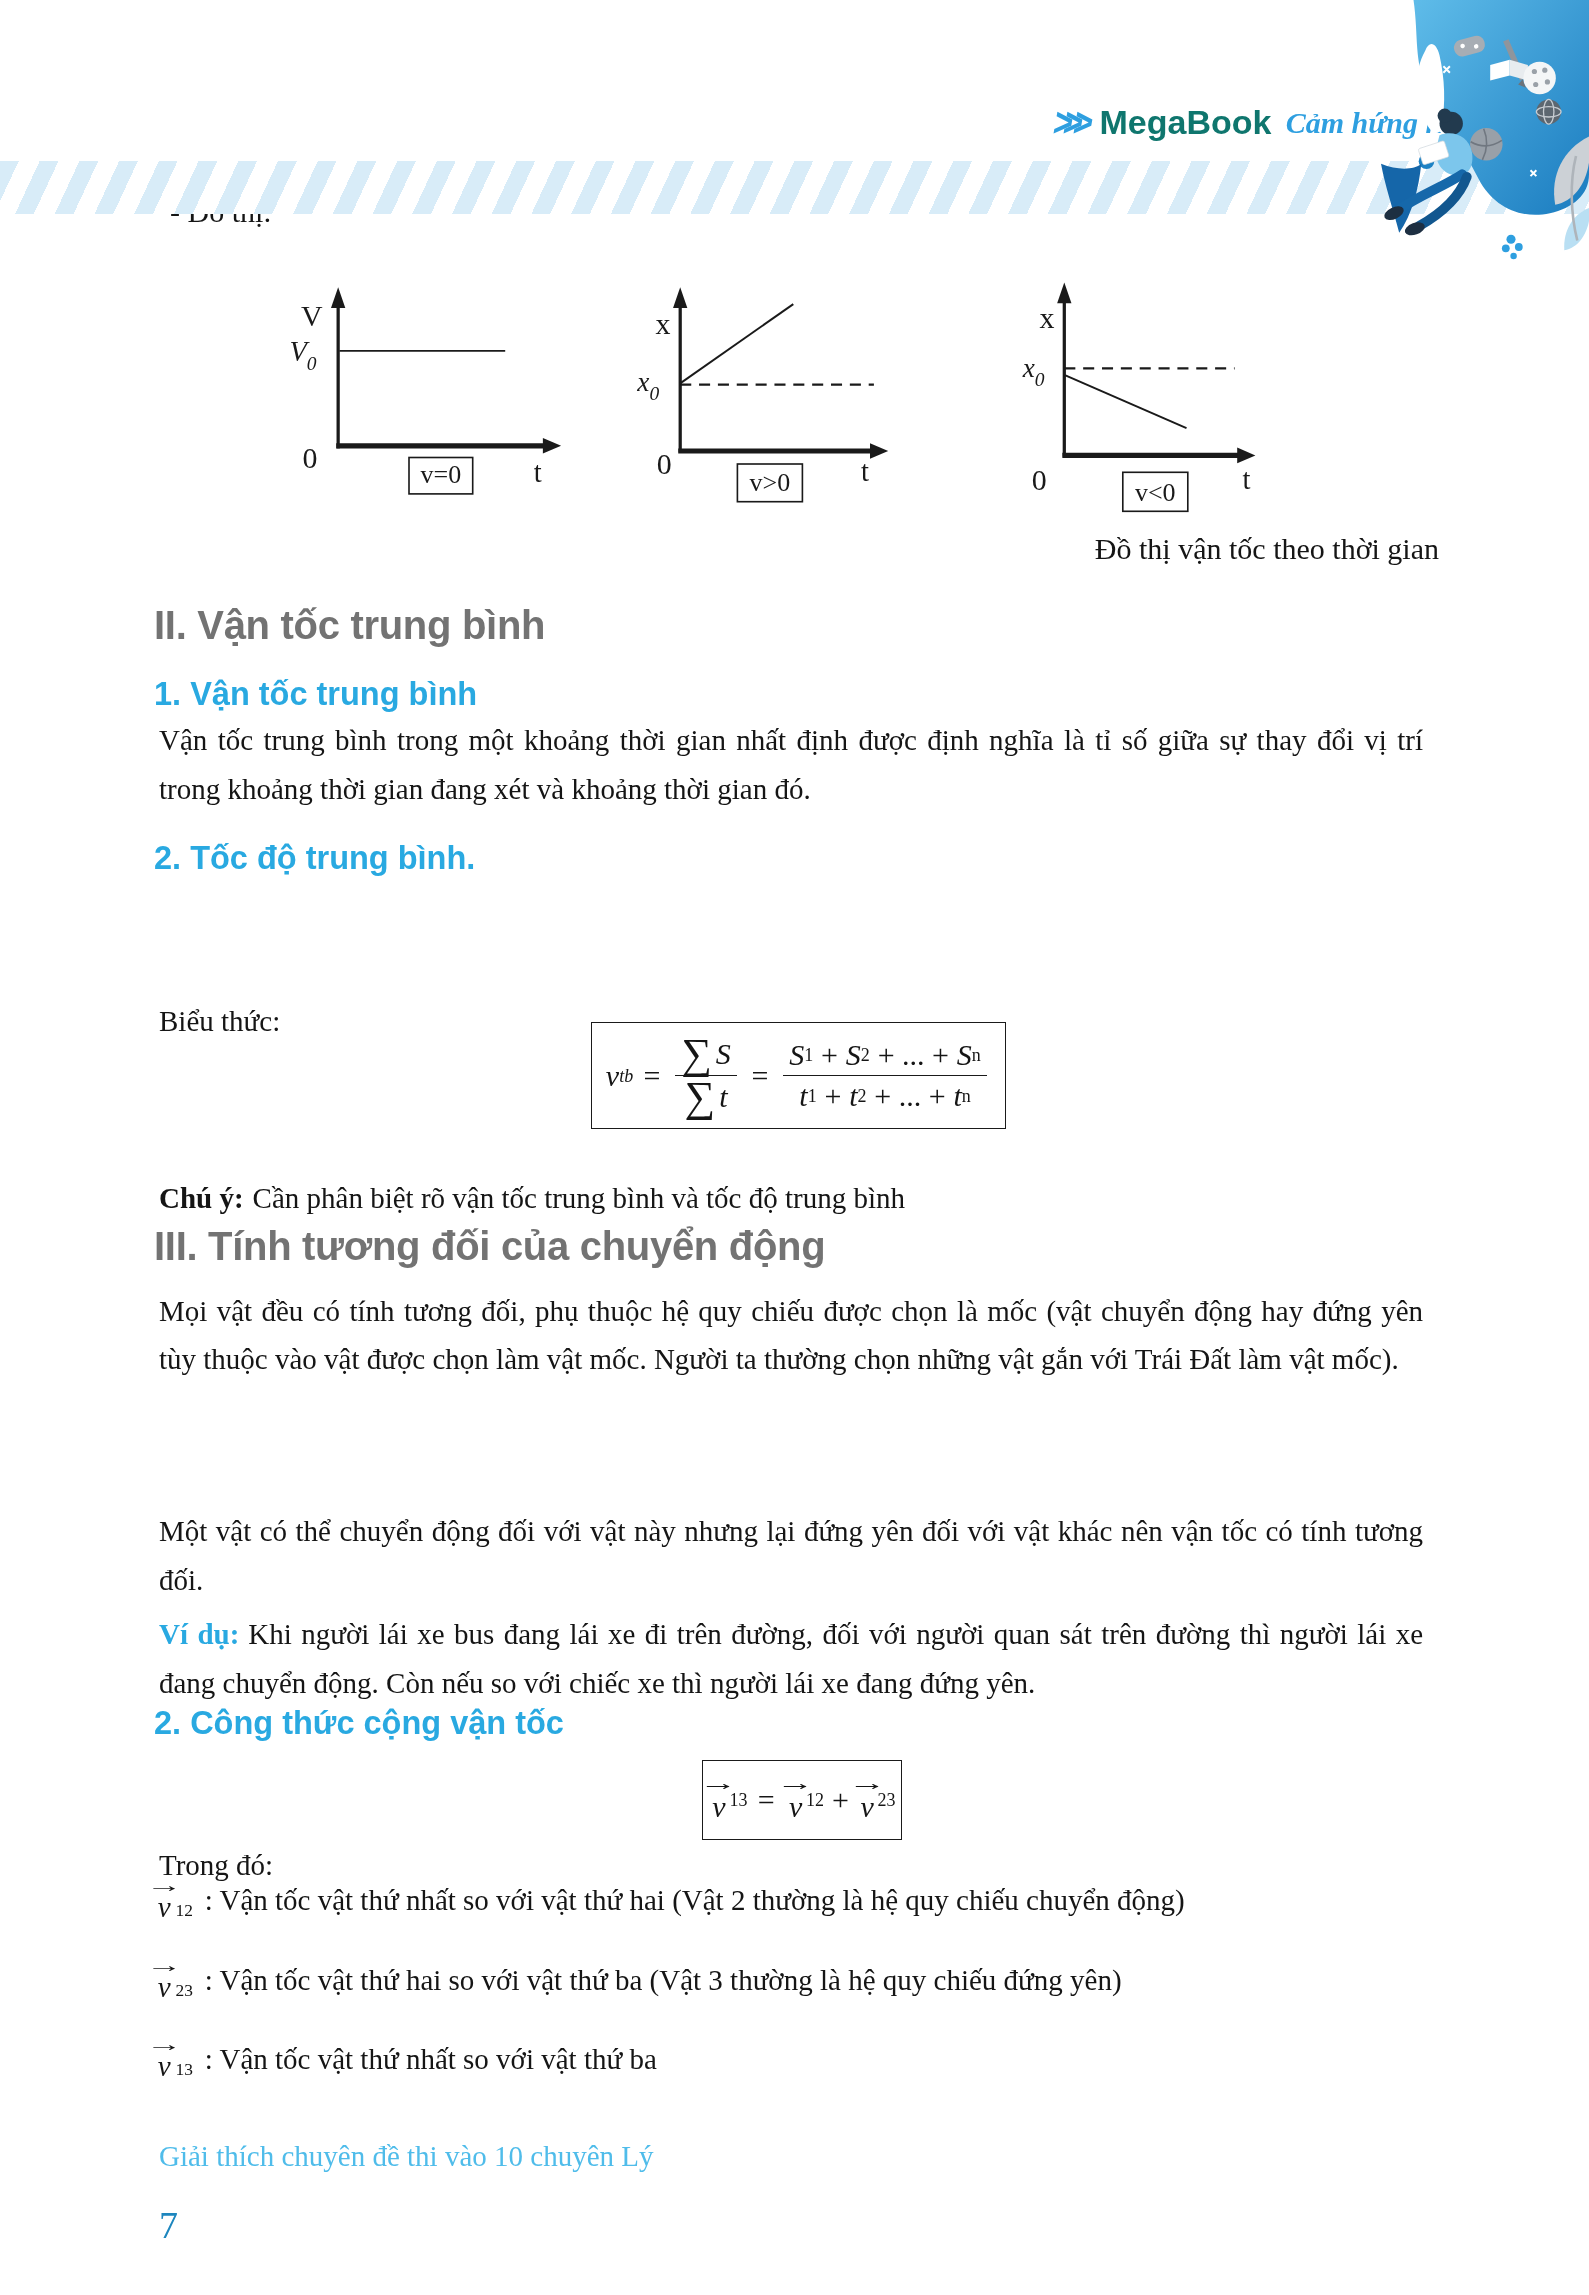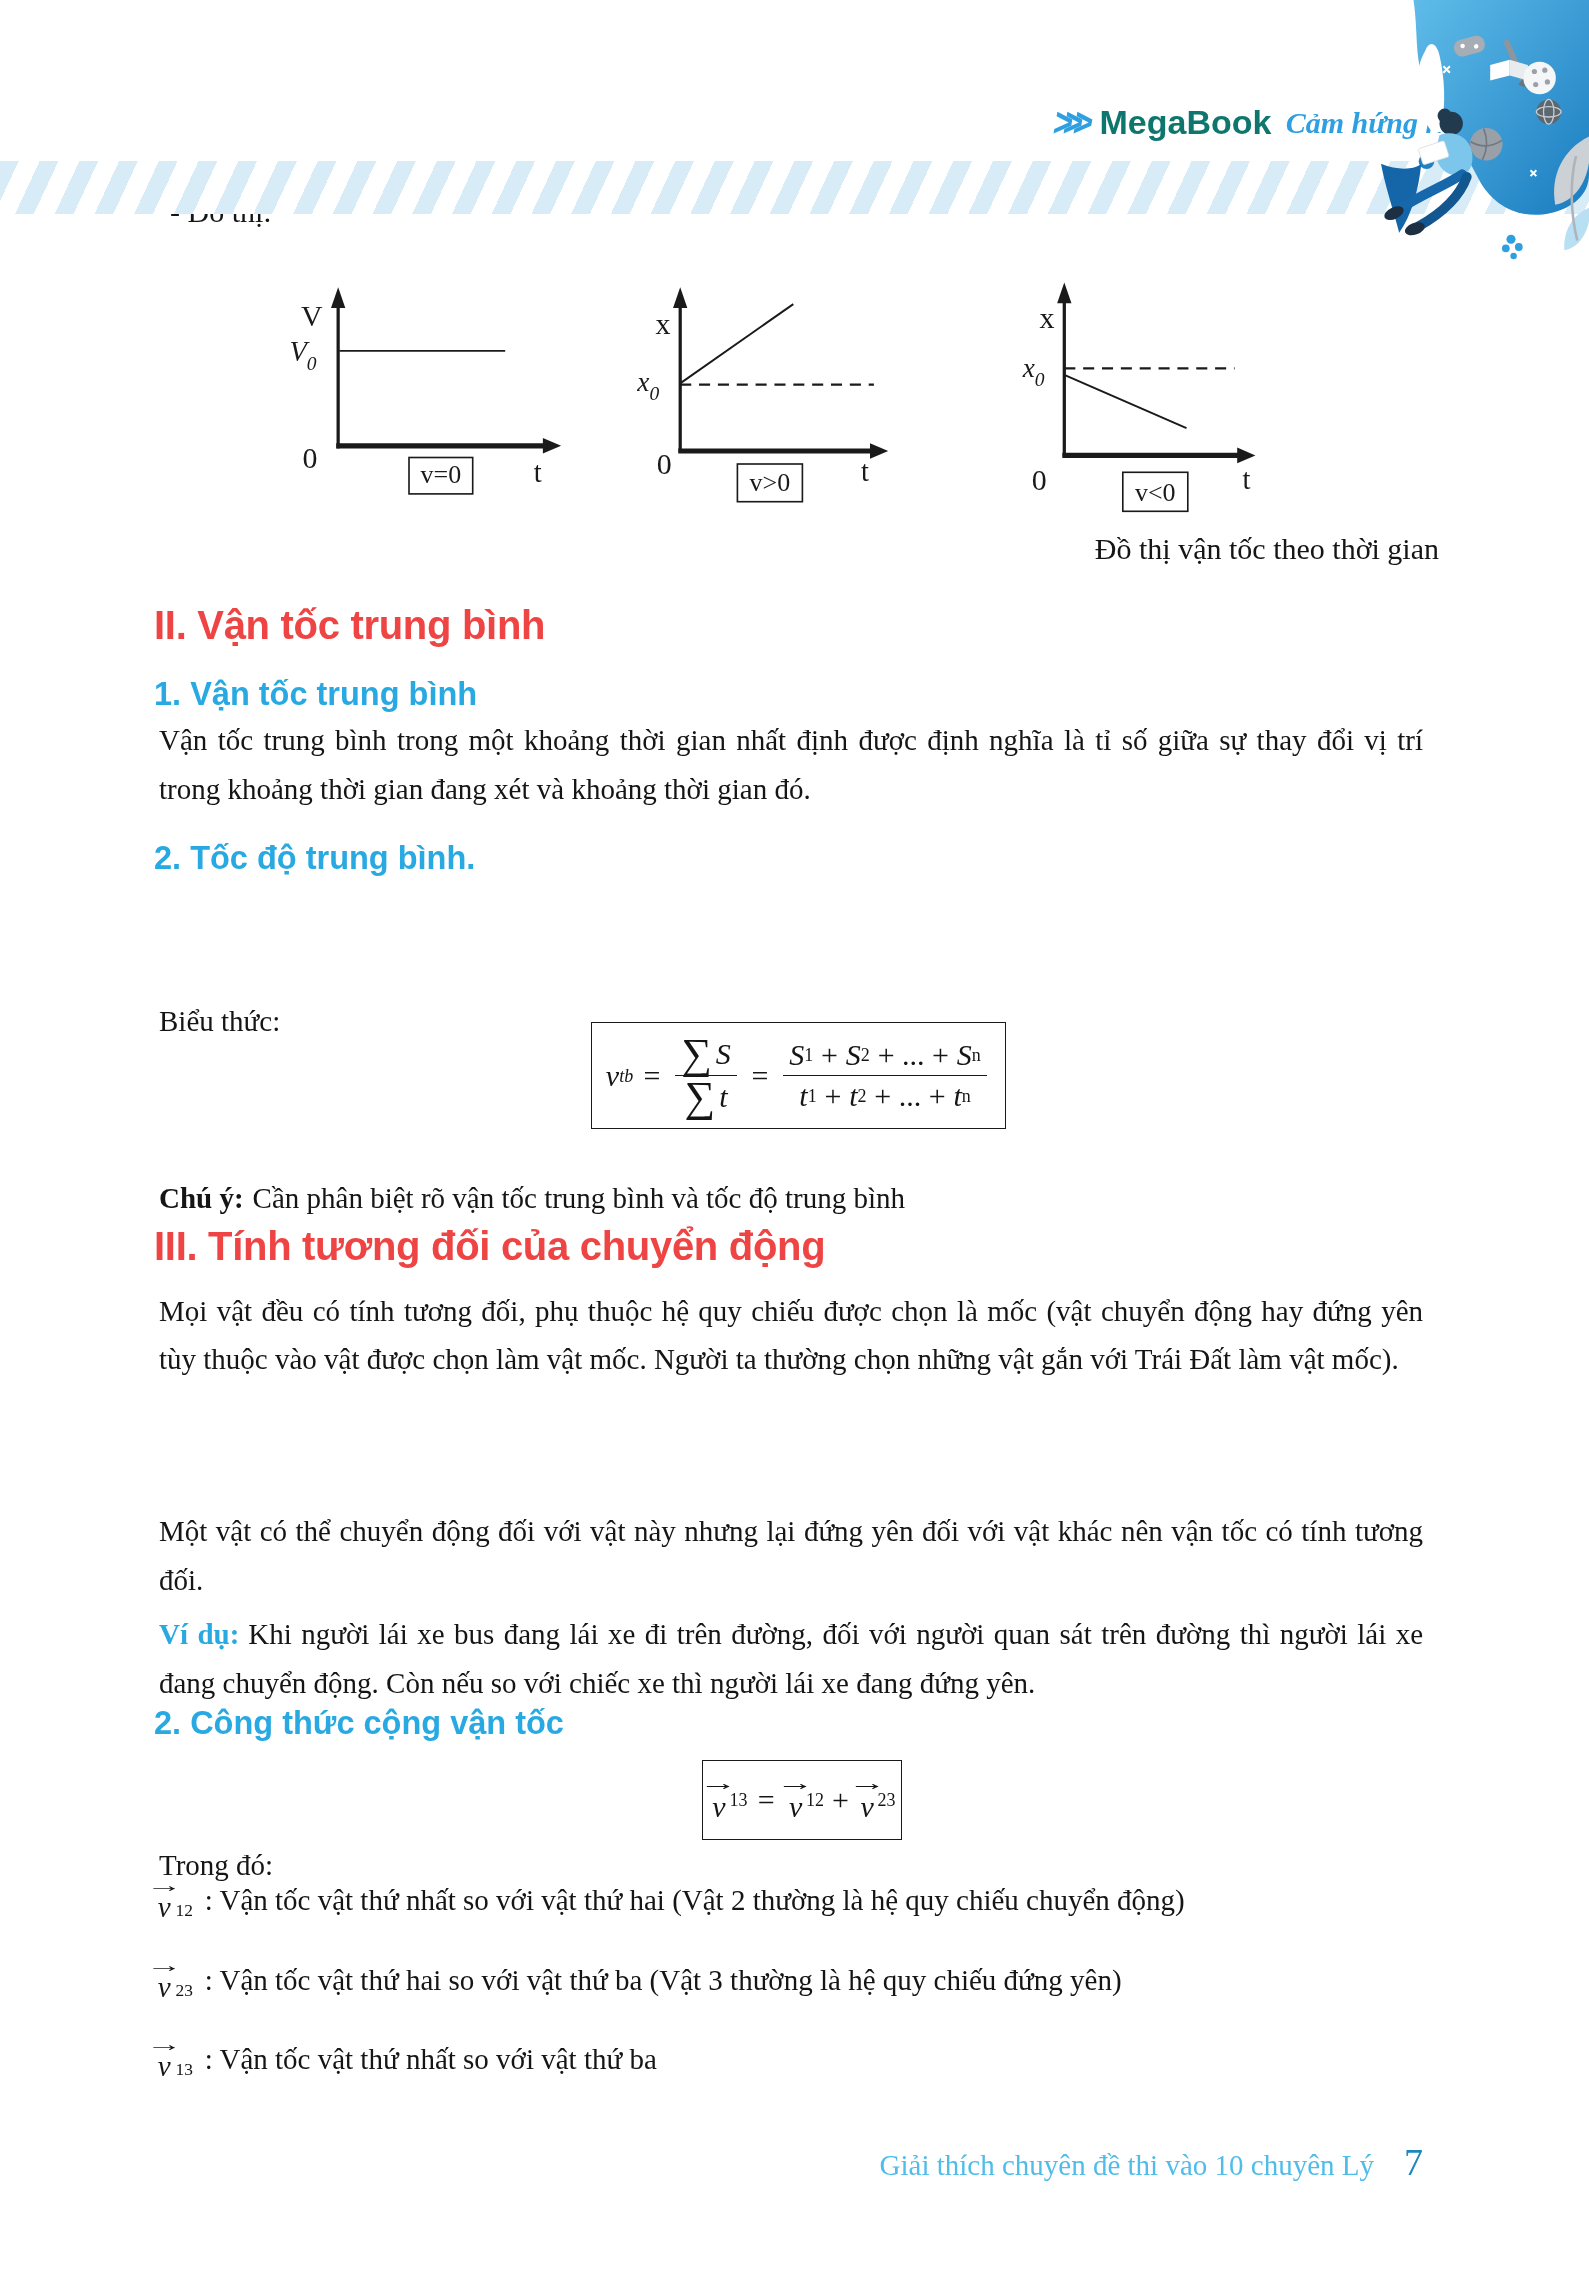--- a/index.html
+++ b/index.html
@@ -12,21 +12,21 @@
   .logo .marks{font-family:"Liberation Sans",sans-serif;font-weight:900;font-size:32.5px;color:#2e9fe0;
                letter-spacing:-9px;transform:skewX(-10deg) scaleY(1.25);display:inline-block;margin-right:15.6px;}
   .logo .brand{font-family:"Liberation Sans",sans-serif;font-weight:bold;font-size:34px;color:#0f766e;}
   .logo .tagline{font-family:"Liberation Serif",serif;font-style:italic;font-weight:bold;
                  font-size:30px;color:#2e9fe0;margin-left:14.3px;}
   .art{position:absolute;right:0;top:0;width:273px;height:273px;z-index:3;}
   
   .intro{position:absolute;left:170px;top:195px;font-size:30px;}
   .caption{position:absolute;left:175px;top:532px;width:1264px;text-align:right;font-size:30px;}
   .hmaj{position:absolute;left:154px;margin:0;font-family:"Liberation Sans",sans-serif;
-        font-weight:bold;font-size:40px;color:#ef4444;letter-spacing:-0.3px;white-space:nowrap;}
+        font-weight:bold;font-size:40px;color:#737373;letter-spacing:-0.3px;white-space:nowrap;}
   .hsub{position:absolute;left:154px;margin:0;font-family:Liberation Sans, sans-serif;
         font-weight:bold;font-size:32.5px;color:#29a9e1;white-space:nowrap;}
   .para{position:absolute;left:159px;width:1264px;margin:0;font-size:29px;line-height:49px;text-align:justify;}
   .para b{font-weight:bold;margin-right:9px;}
   .exlabel{color:#29a9e1;margin-right:14.3px;}
   
   .g{position:absolute;}
   .g1{left:279px;top:278px;}
   .g2{left:623px;top:278px;}
   .g3{left:1011px;top:276px;}
@@ -45,21 +45,21 @@
   .frac .num{display:flex;align-items:center;padding:0 6.5px 2.6px;}
   .frac .den{display:flex;align-items:center;padding:2.6px 6.5px 0;border-top:1.9px solid #1a1a1a;align-self:stretch;justify-content:center;}
   .sigma{font-size:43px;line-height:.85;margin-right:3.9px;}
   .vec{display:inline-flex;flex-direction:column;align-items:center;line-height:1;}
   .vec .arr{display:block;font-size:.7em;line-height:.5;transform:scaleX(1.8);margin-bottom:2.6px;}
   .vitem{position:absolute;left:154px;display:flex;align-items:center;font-size:29px;white-space:nowrap;}
   .vitem .vsub{margin:18px 5.2px 0 1.3px;}
   .vitem .vdesc{margin-left:6.5px;}
   
   .footer{position:absolute;left:159px;top:2140px;width:1264px;display:flex;
-          justify-content:flex-end;align-items:baseline;gap:30px;}
+          justify-content:flex-end;align-items:baseline;gap:30px;flex-direction:column;}
   .ftext{font-size:29px;color:#4fbcea;}
   .fpage{font-size:38px;color:#1d86be;}
 </style>
 </head>
 <body>
 
 <div class="page">
 
   <div class="stripes"></div>
   <div class="logo">

